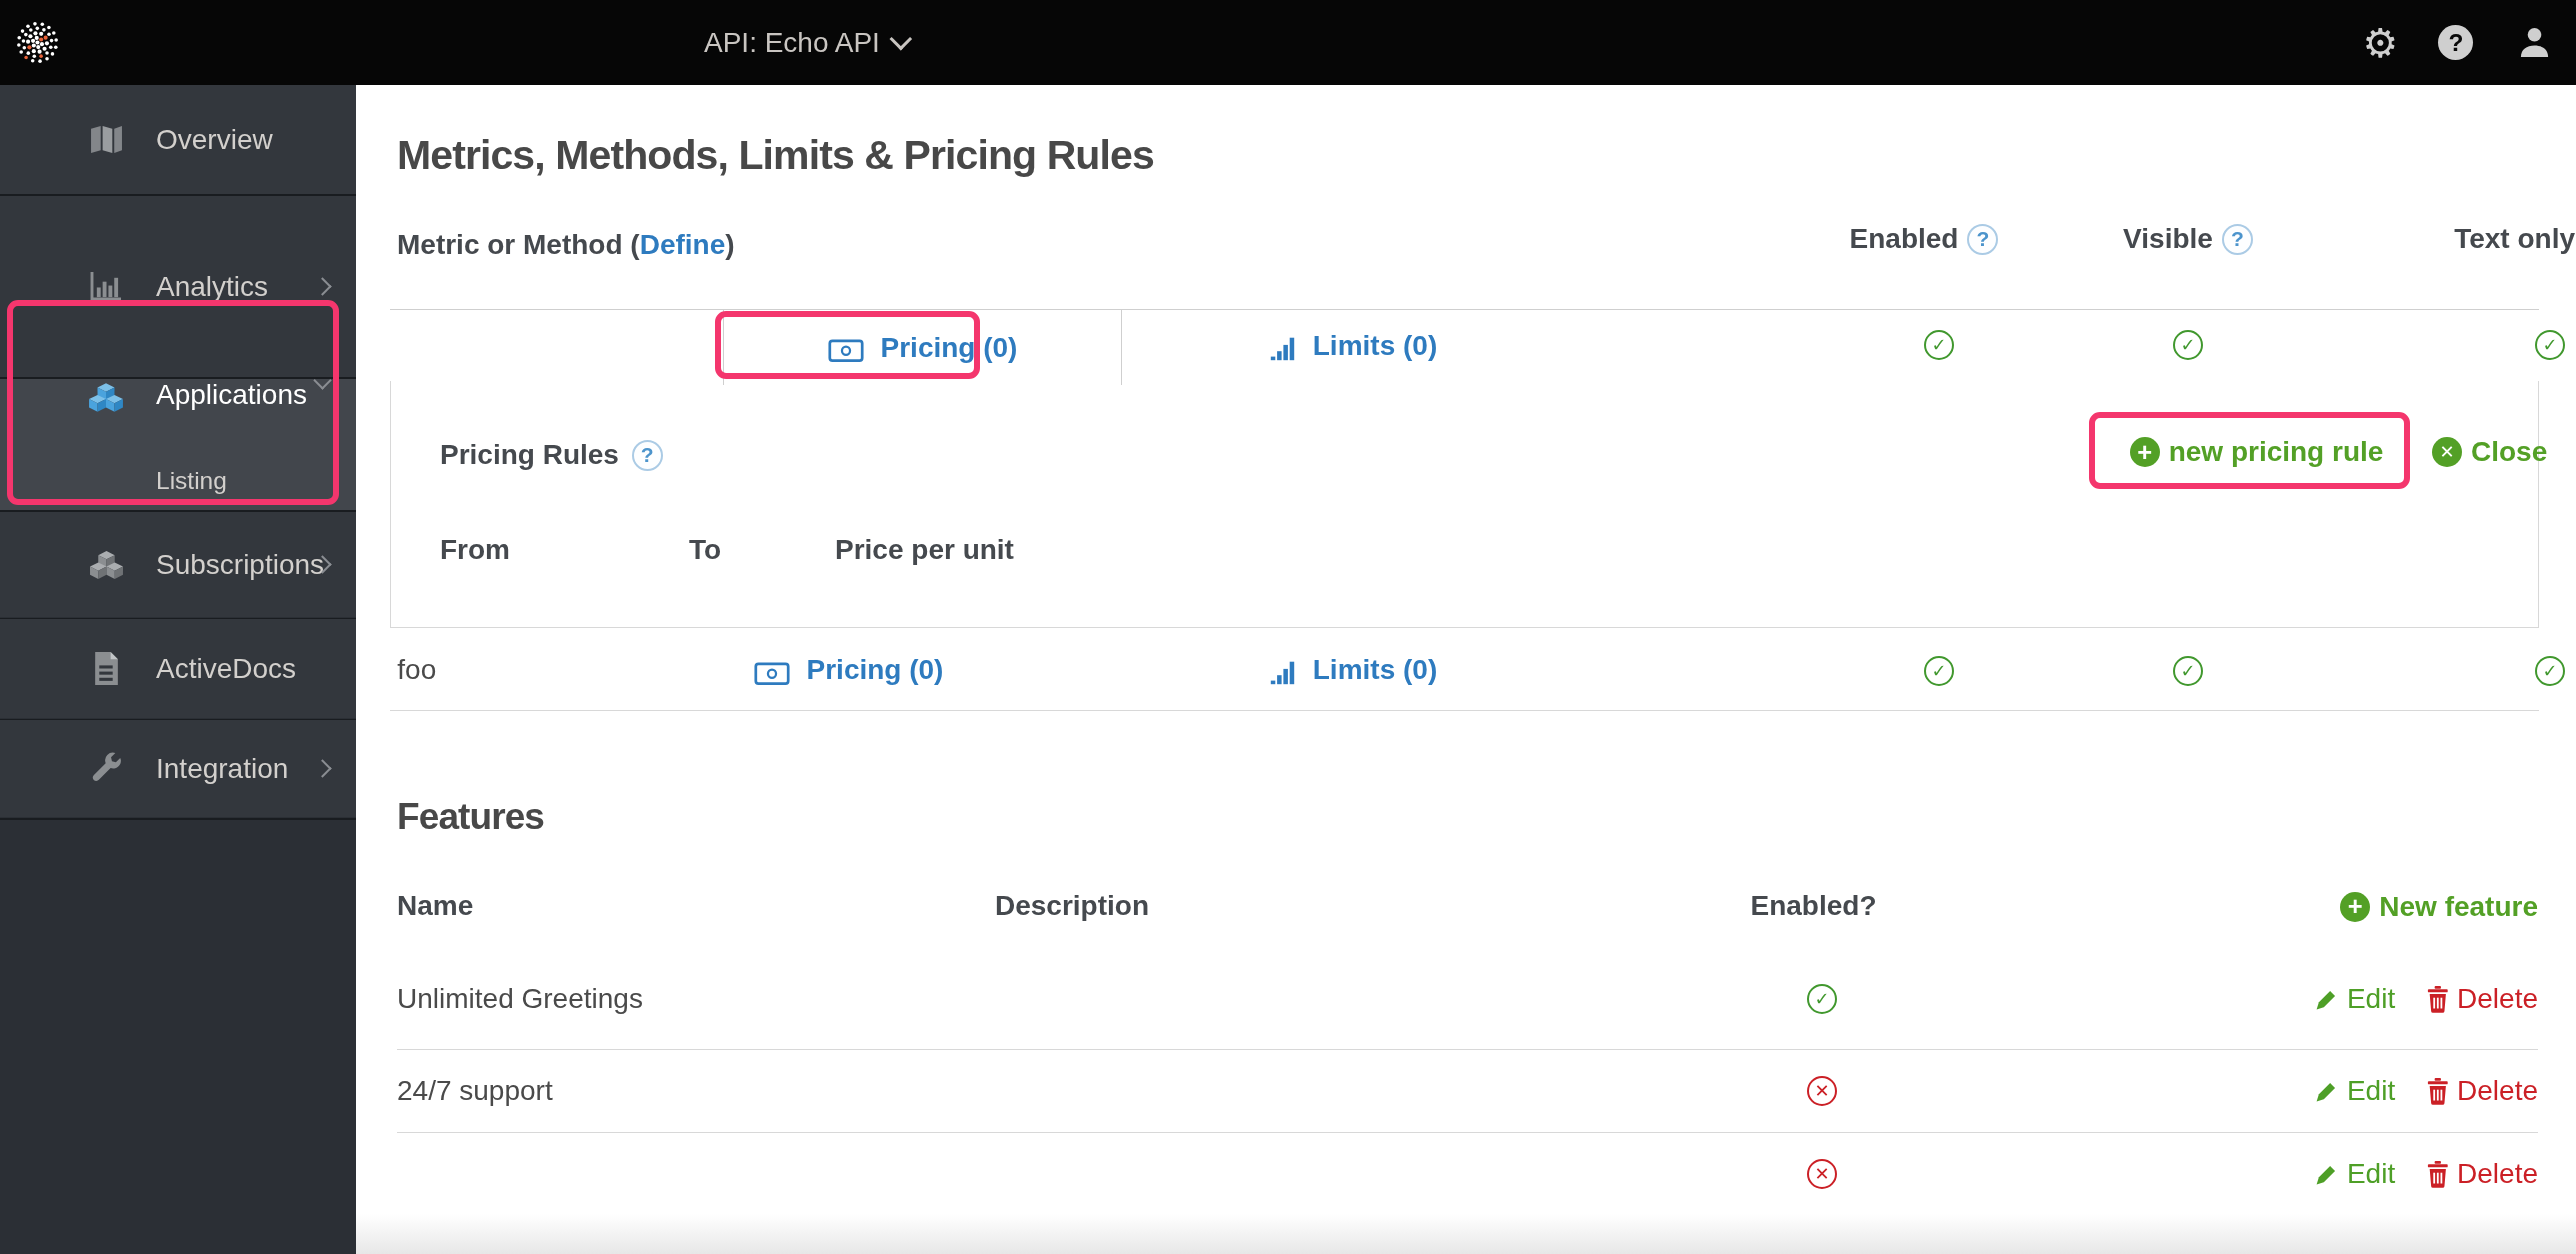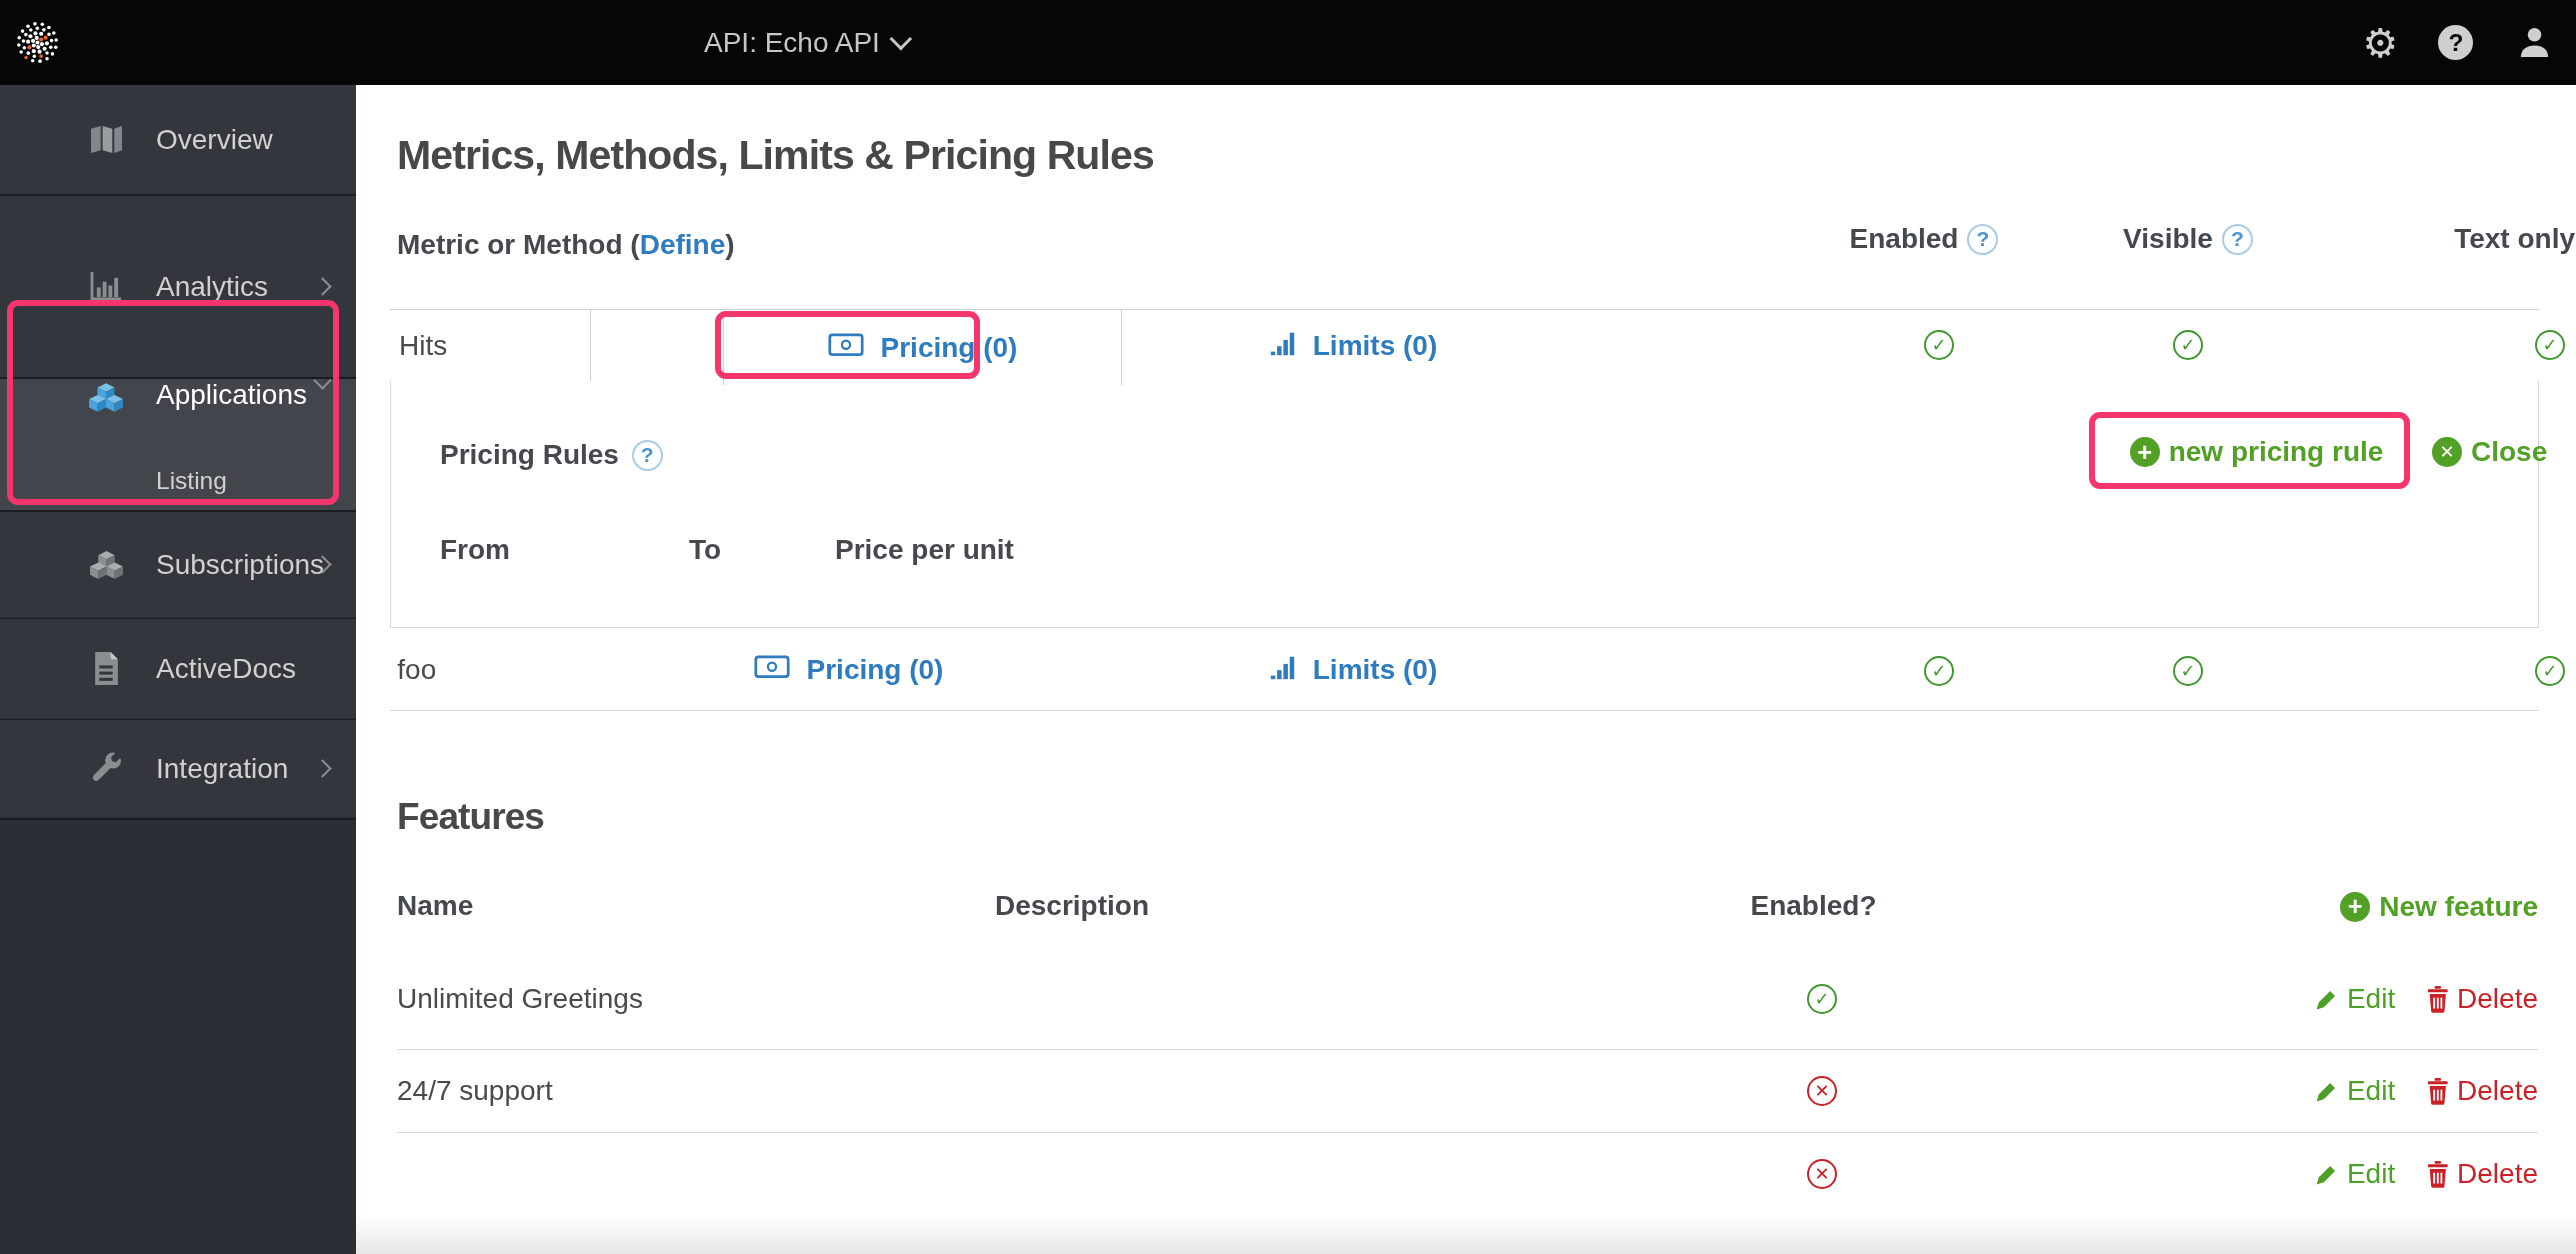--- a/index.html
+++ b/index.html
@@ -58,21 +58,21 @@
 
   
   .tabrow{position:absolute;left:34px;top:224px;width:2149px;height:71px;
     border-top:1.8px solid #cfcfcf;border-bottom:1.8px solid #cfcfcf;background:#fff;}
   .hitscell{position:absolute;left:0;top:0;height:71px;width:200px;border-right:1.8px solid #cfcfcf;
     display:flex;align-items:center;}
   .hitscell span{margin-left:9px;font-size:28px;color:#4a4a4a;}
   .activetab{position:absolute;left:333px;top:0;width:397px;height:75px;background:#fff;
     border-left:1.8px solid #cfcfcf;border-right:1.8px solid #cfcfcf;z-index:3;
     display:flex;align-items:center;justify-content:center;}
-  .rowlink{display:inline-flex;align-items:flex-start;gap:17px;font-size:28px;font-weight:600;
+  .rowlink{display:inline-flex;align-items:flex-end;gap:17px;font-size:28px;font-weight:600;
     color:#2e7bbf;cursor:pointer;}
   .limits-pos{position:absolute;left:854px;top:0;width:218px;height:71px;display:flex;
     align-items:center;justify-content:center;}
   .st{position:absolute;top:20px;}
   .ok-icon,.no-icon{width:30px;height:30px;border-radius:50%;box-sizing:border-box;
     display:inline-flex;align-items:center;justify-content:center;font-size:18px;font-weight:bold;cursor:pointer;}
   .ok-icon{border:2.7px solid #41982e;color:#41982e;}
   .no-icon{border:2.7px solid #cb2026;color:#cb2026;}
 
   
@@ -325,23 +325,20 @@
     </div>
     <div class="colhead" style="left:1741px;width:182px;">
       <span>Visible</span>
       <span class="q-icon">?</span>
     </div>
     <div class="colhead" style="left:2043px;width:176px;justify-content:flex-end;">
       <span>Text only</span>
     </div>
 
     <div class="tabrow">
-      <div class="hitscell">
-        <span>Hits</span>
-      </div>
       <div class="activetab">
         <span class="rowlink">
           <svg width="36" height="25.5" viewBox="0 0 40 28">
               <rect x="2" y="3" width="36" height="22" rx="3" fill="none" stroke="#2e7bbf" stroke-width="3"></rect>
               <circle cx="20" cy="14" r="4.5" fill="none" stroke="#2e7bbf" stroke-width="2.5"></circle>
             </svg>
           <span>Pricing (0)</span>
         </span>
       </div>
       <div class="limits-pos">

